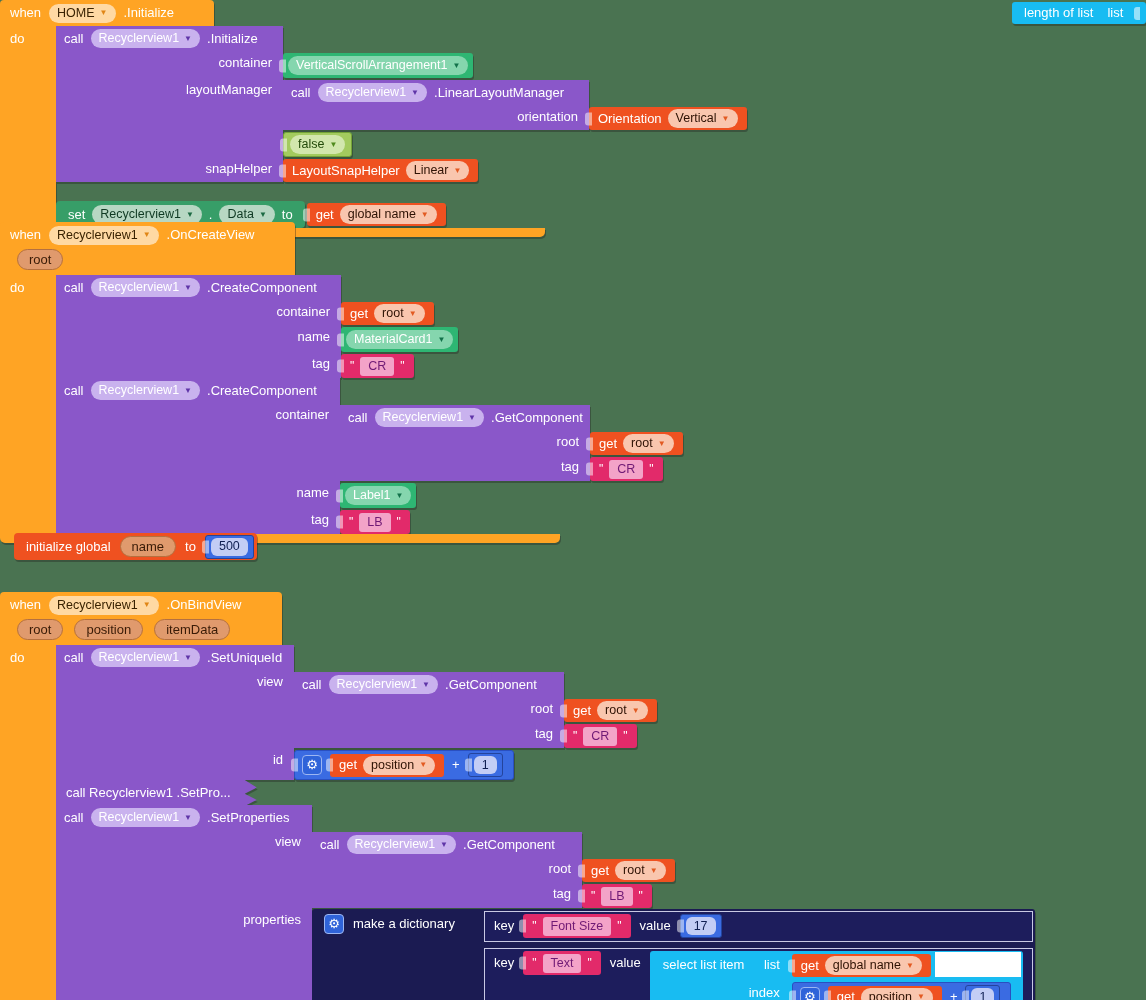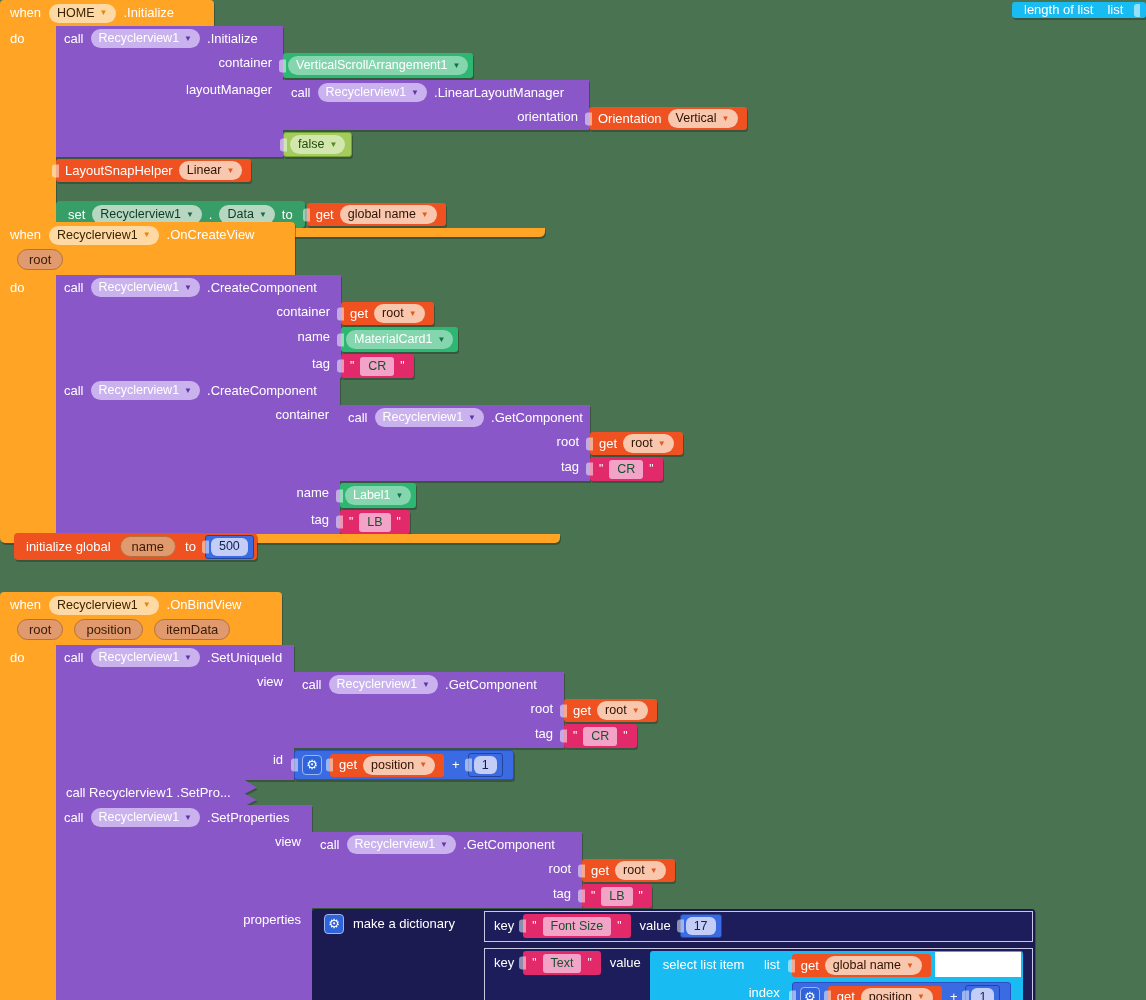--- a/index.html
+++ b/index.html
@@ -42,21 +42,21 @@
   .vb.bluenum{background:#3a6be2;border:1.5px solid #24449c;padding:0 5px;height:24px}
 
   
   .chip{border-radius:10px;padding:0 8px;height:19px;display:inline-flex;align-items:center;gap:5px;white-space:nowrap;font-size:12.5px}
   .tri{font-style:normal;font-size:8px;line-height:1;color:rgba(0,0,0,.42)}
   .cream{background:#ffd9a3;color:#3a2302}.cream .tri{color:#e08616}
   .purplechip{background:#c9b2ee;color:#fff}.purplechip .tri{color:#5f35a8}
   .greenchip{background:#85d6ae;color:#fff}.greenchip .tri{color:#12714a}
   .sagechip{background:#b7d7c3;color:#0f3a23}.sagechip .tri{color:#1c6a43}
   .redchip{background:#f9c6ae;color:#2e1204}.redchip .tri{color:#e25a22}
-  .pinkchip{background:#f3a3c8;color:#14532d;border-radius:3px}
+  .pinkchip{background:#f3a3c8;color:#701a75;border-radius:3px}
   .bluechip{background:#c3cdf5;color:#101f52;border-radius:6px;padding:0 8px;height:18px}
   .lgreenchip{background:#d2e7ad;color:#234a0a}.lgreenchip .tri{color:#4f8a1c}
   .pchip{background:#e09a6d;border:1px solid #b5703f;color:#391b07;border-radius:11px;height:21px;padding:0 11px;display:inline-flex;align-items:center;white-space:nowrap}
   .q{font-size:12px;color:#fff}
 
   
   .setrow{display:flex;align-items:center;gap:2px;margin-top:19px}
   .setbody{background:#379e68;border-radius:4px;display:inline-flex;align-items:center;gap:7px;height:27px;padding:0 12px}
 
   
@@ -76,21 +76,21 @@
   .pair .plab{padding-top:4px;white-space:nowrap}
 
   
   .cselect{background:#18bcf2;border-radius:3px;display:flex;flex-direction:column;align-items:flex-start}
   .crow{display:flex;align-items:flex-start;min-height:27px}
   .clabel{width:142px;padding:6px 12px 4px 13px;display:flex;flex:none}
   .clabel.two{justify-content:space-between}
   .clabel.right{justify-content:flex-end}
   .crow .pvalue{padding:1px 2px 2px 0}
   .whitebox{width:86px;height:25px;background:#ffffff;margin-left:2px}
-  .lenblk{background:#18bcf2;height:16px;display:flex;align-items:center;padding:0 6px 0 12px;border-radius:3px;width:134px}
+  .lenblk{background:#18bcf2;height:22px;display:flex;align-items:center;padding:0 6px 0 12px;border-radius:3px;width:134px}
   .lenblk .sp{margin-left:14px}
   .rsock{margin-left:auto;width:6px;height:13px;background:rgba(255,255,255,.55);border-radius:3px 0 0 3px}
 
   
   .initg{background:#ef5120;border-radius:4px;height:27px;display:inline-flex;align-items:center;gap:9px;padding:0 3px 0 12px}
 </style>
 </head>
 <body>
 
 <div class="g grp when" style="left:0;top:0">
@@ -158,20 +158,21 @@
                         <span>false</span>
                         <i class="tri">▼</i>
                       </span>
                   </div>
                 </div>
               </div>
             </div>
           </div>
         </div>
         <div class="prow">
+          <div class="plabel">snapHelper</div>
           <div class="pvalue">
             <div class="vb red plug">
               <span>LayoutSnapHelper</span>
               <span class="chip redchip">
                   <span>Linear</span>
                   <i class="tri">▼</i>
                 </span>
             </div>
           </div>
         </div>

